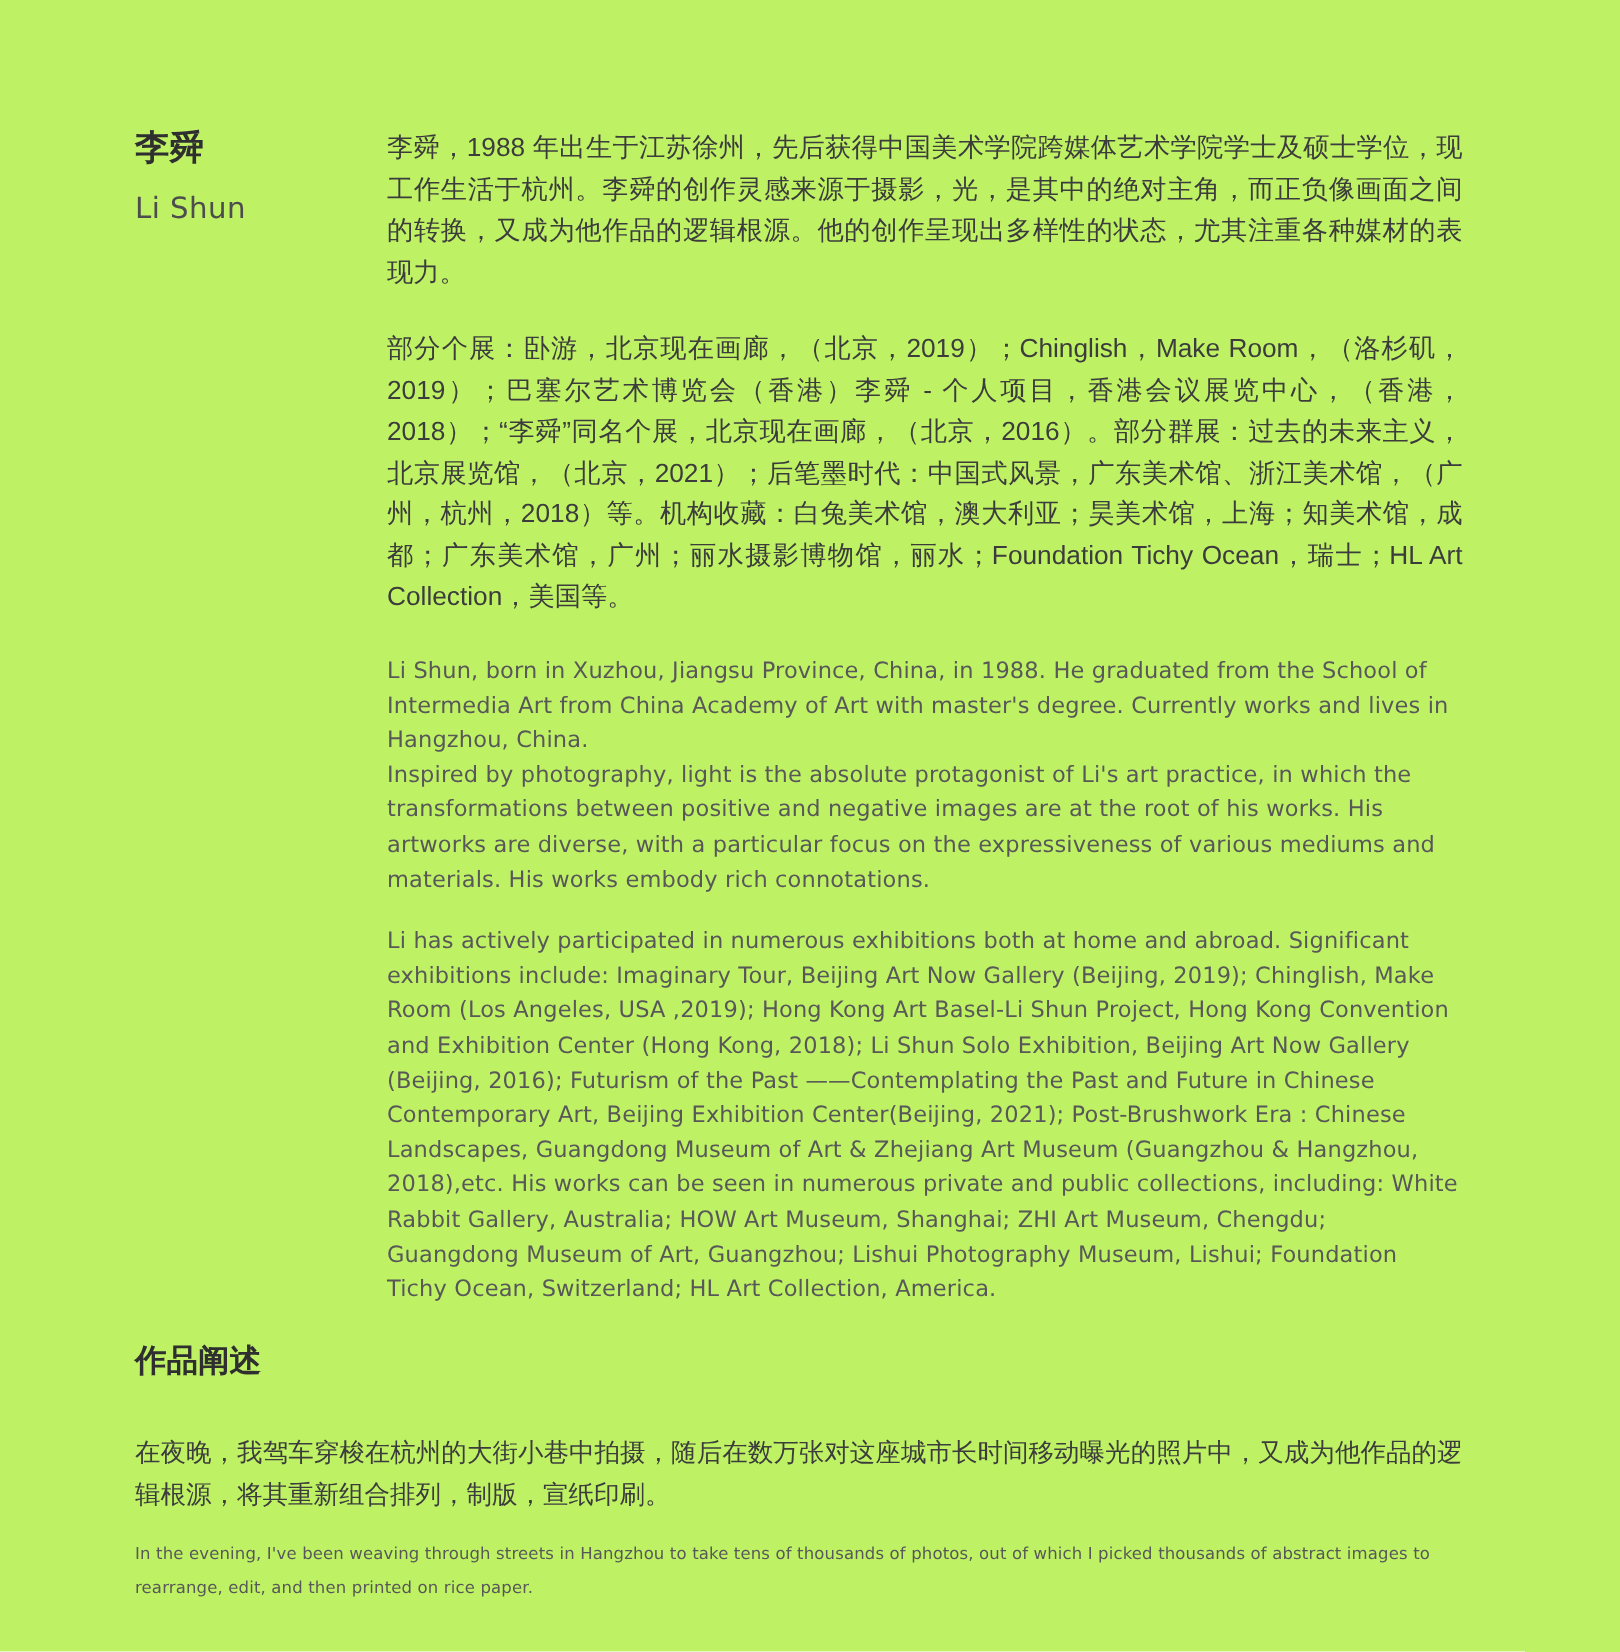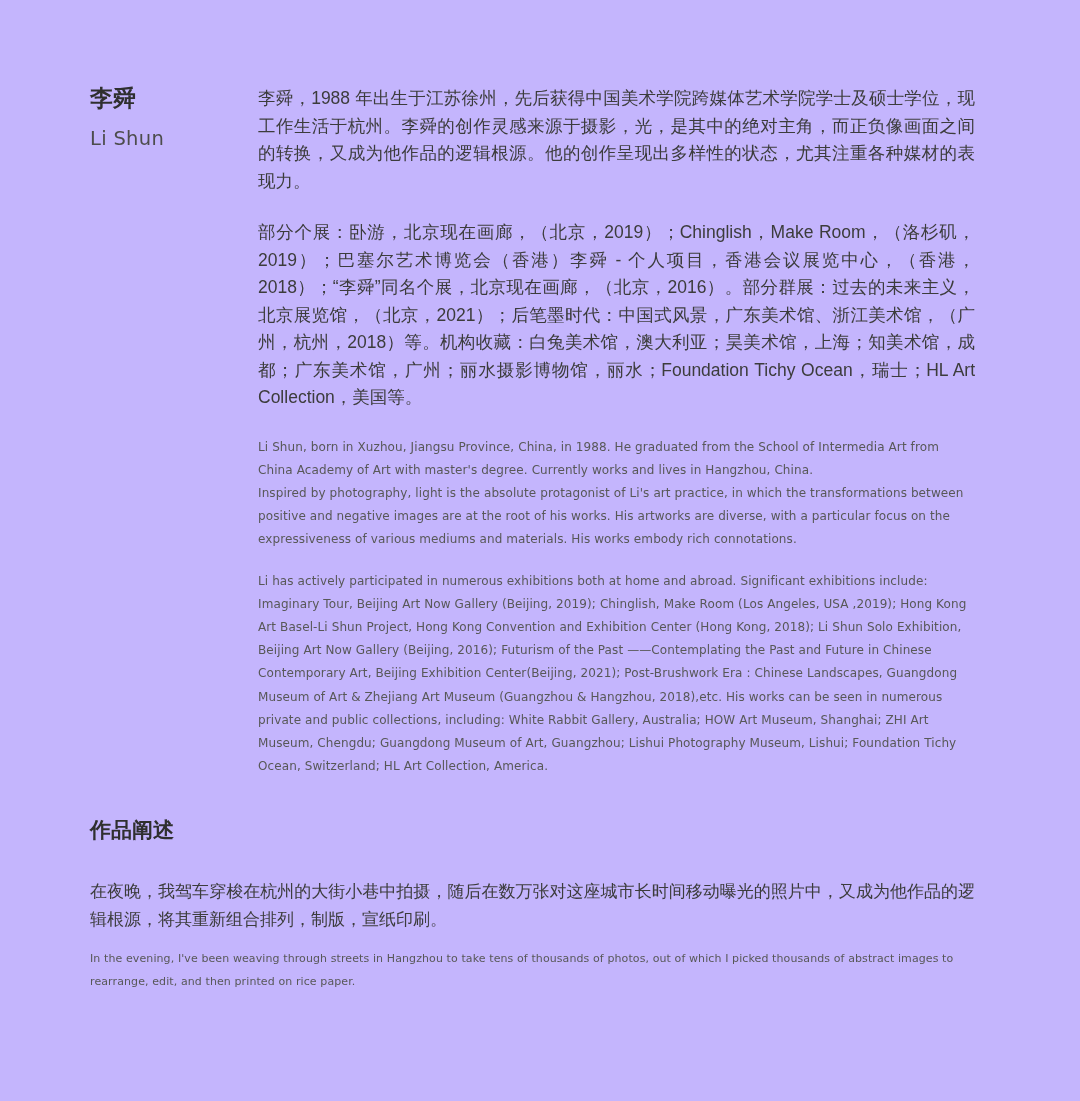--- a/index.html
+++ b/index.html
@@ -4,39 +4,39 @@
 <style>
   html, body {
     margin: 0;
     padding: 0;
     background: #ffffff;
   }
   .page {
     position: relative;
     width: 1080px;
     height: 1101px;
-    background: #c4b5fd;
+    background: #bef264;
     box-sizing: border-box;
     padding: 85px 105px 0 90px;
     overflow: hidden;
   }
   
   .cn {
     font-family: Liberation Sans, sans-serif;
     color: #3c3c3c;
     font-size: 17.5px;
     line-height: 27.5px;
     text-align: justify;
     margin: 0 0 24px 0;
   }
   
   .en {
     font-family: "DejaVu Sans", "Liberation Sans", sans-serif;
     color: #585858;
-    font-size: 12px;
+    font-size: 15px;
     line-height: 23.2px;
     letter-spacing: 0.1px;
     margin: 0 0 18px 0;
     text-align: left;
   }
   .top-section {
     display: flex;
     align-items: flex-start;
   }
   .left-col {
@@ -56,21 +56,21 @@
     margin: 0;
   }
   .artist-name-en {
     font-family: "DejaVu Sans", "Liberation Sans", sans-serif;
     font-size: 19.5px;
     color: #4d4d4d;
     margin-top: 14px;
     letter-spacing: 0.3px;
   }
   .section-heading {
-    margin-top: 20px;
+    margin-top: 4px;
   }
   .section-title-cn {
     font-family: "Liberation Serif", "DejaVu Serif", serif;
     font-weight: bold;
     font-size: 21px;
     color: #2f2f2f;
     margin: 0;
   }
   .section-title-en {
     font-family: "DejaVu Sans", "Liberation Sans", sans-serif;

